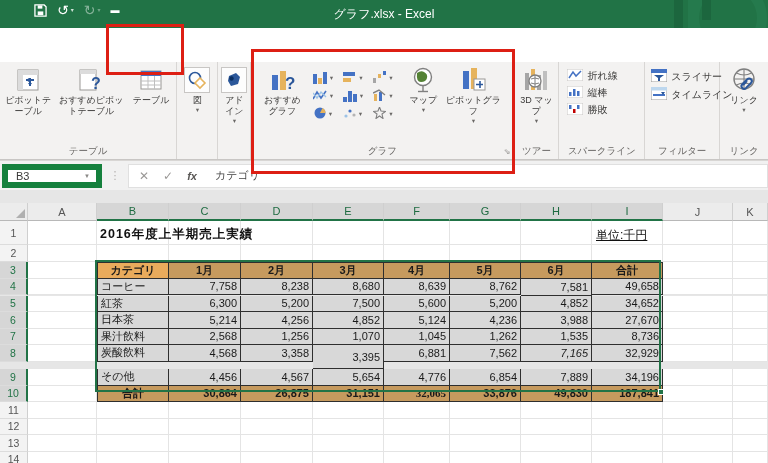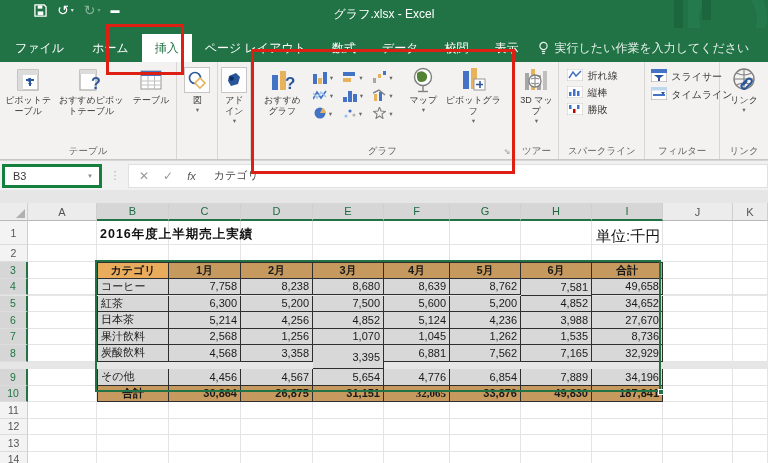--- a/index.html
+++ b/index.html
@@ -45,25 +45,25 @@
   .bars i { display:block; width:4px; }
   .b-blue { background:#4472c4; } .b-gold { background:#e6b35c; }
 
   
   .redbox { position:absolute; border:3px solid #dd1f14; z-index:10; pointer-events:none; }
   #hl-tab { left:106px; top:24px; width:78px; height:51px; }
   #hl-charts { left:251px; top:49px; width:264px; height:125px; }
 
   
   .fbar { position:absolute; left:0; top:160px; width:768px; height:30px; background:#f1f1f1; border-top:1px solid #d8d6d4; display:flex; align-items:center; z-index:2; }
-  .namebox { width:100px; height:24px; margin-left:2px; background:#fff; border:3px solid #15803d; display:flex; align-items:center; font-size:11px; color:#3b3a39; padding-left:8px; }
+  .namebox { width:100px; height:24px; margin-left:2px; background:#fff; border:6px solid #15803d; display:flex; align-items:center; font-size:11px; color:#3b3a39; padding-left:8px; }
   .namebox .caret { margin-left:auto; margin-right:6px; font-size:6px; color:#8a8886; }
   .fdots { width:26px; text-align:center; color:#b5b3b1; font-size:11px; }
   .fbtns { height:24px; background:#fff; border:1px solid #e0e0e0; border-right:none; display:flex; align-items:center; gap:14px; padding:0 10px; color:#9a9896; font-size:12px; }
-  .fbtns .fx { font-style:italic; font-weight:normal; color:#5a5856; font-size:11px; }
+  .fbtns .fx { font-style:italic; font-weight:bold; color:#5a5856; font-size:11px; }
   .fvalue { flex:1; height:24px; background:#fff; border:1px solid #e0e0e0; border-left:none; display:flex; align-items:center; font-size:11px; color:#444; padding-left:8px; }
 
   
   .sheet { position:absolute; left:0; top:190px; width:768px; height:273px; background:#e6e6e6; z-index:1; }
   #sheet-grid { position:absolute; left:0; top:13px; width:768px; }
   .hrow { display:flex; }
   .colhead { height:18px; background:#ececec; border-right:1px solid #cfcfcf; border-bottom:1px solid #b8b8b8; font-size:11px; color:#555; display:flex; align-items:center; justify-content:center; }
   .colhead.sel { background:#d6d6d6; color:#1e6b41; border-bottom:2px solid #217346; }
   .corner { position:relative; background:#ececec; }
   .corner .tri { position:absolute; right:2px; bottom:2px; width:0; height:0; border-left:9px solid transparent; border-bottom:9px solid #b0b0b0; }
@@ -75,21 +75,21 @@
   .cell.ctr { justify-content:center; }
   .tcell { border-right:1px solid #2e2e2e; border-bottom:1px solid #2e2e2e; }
   .tcell.bl { border-left:1px solid #2e2e2e; }
   .tcell.bt { border-top:1px solid #2e2e2e; }
   .th { background:#c69a5e; font-weight:bold; }
   .th.activecell { background:#e9ab5c; }
   .seldata { background:#d8d8d8; }
   .tot { background:#c69a5e; }
   .ovl { position:absolute; white-space:nowrap; z-index:3;text-align:center; }
   #cellB1 { font-weight:bold; font-size:12.5px; color:#111; letter-spacing:1px; }
-  #cellI1 { font-size:15px; color:#111; }
+  #cellI1 { font-size:12px; color:#111;text-decoration:underline; }
   #selbox { position:absolute; border:2px solid #217346; pointer-events:none; z-index:4; }
   #fillhandle { position:absolute; width:6px; height:6px; background:#217346; border:1px solid #fff; z-index:5; }
 </style>
 </head>
 <body>
 
 <div id="app">
 
   <div class="titlebar">
     <svg class="deco" viewBox="0 0 190 62">
@@ -113,38 +113,20 @@
         </span>
       <span class="qbtn dim">
           <span>↻</span>
           <span class="caret">▾</span>
         </span>
       <span class="qbtn more">▬<br></span>
     </div>
     <div class="wintitle">グラフ.xlsx  -  Excel</div>
   </div>
 
-  <div class="tabbar">
-    <div class="tab file">ファイル</div>
-    <div class="tab">ホーム</div>
-    <div class="tab active">挿入</div>
-    <div class="tab">ページ レイアウト</div>
-    <div class="tab">数式</div>
-    <div class="tab">データ</div>
-    <div class="tab">校閲</div>
-    <div class="tab">表示</div>
-    <div class="tellme">
-      <svg width="11" height="14" viewBox="0 0 11 14">
-          <circle cx="5.5" cy="5" r="3.6" fill="none" stroke="#e8f1ec" stroke-width="1.2"></circle>
-          <line x1="3.8" y1="10.5" x2="7.2" y2="10.5" stroke="#e8f1ec" stroke-width="1.2"></line>
-          <line x1="4.2" y1="12.5" x2="6.8" y2="12.5" stroke="#e8f1ec" stroke-width="1.2"></line>
-        </svg>
-      <span>実行したい作業を入力してください</span>
-    </div>
-  </div>
 
   <div class="ribbon">
 
     <div class="rgroup" style="width:178px;">
       <div class="rbtn" style="width:52px;">
         <span class="icbox">
           <svg width="24" height="24" viewBox="0 0 24 24">
               <rect x="2" y="2" width="20" height="20" fill="#fff" stroke="#9a9896"></rect>
               <rect x="2" y="2" width="20" height="5" fill="#dcdcdc"></rect>
               <rect x="2" y="2" width="5" height="20" fill="#dcdcdc"></rect>
@@ -535,21 +517,21 @@
         </div>
         <div class="hrow">
           <div class="rowhead sel" style="height: 16.5px;">8</div>
           <div class="cell" style="width: 69px; height: 16.5px;"></div>
           <div class="cell tcell bl seldata txt" style="width: 72px; height: 16.5px;">炭酸飲料</div>
           <div class="cell tcell seldata num" style="width: 72px; height: 16.5px;">4,568</div>
           <div class="cell tcell seldata num" style="width: 72px; height: 16.5px;">3,358</div>
           <div class="cell tcell seldata num" style="width: 71px; height: 24px;">3,395</div>
           <div class="cell tcell seldata num" style="width: 66px; height: 16.5px;">6,881</div>
           <div class="cell tcell seldata num" style="width: 71px; height: 16.5px;">7,562</div>
-          <div class="cell tcell seldata num" style="width: 71px; height: 16.5px;">7,165</div>
+          <div class="cell tcell seldata num" style="width: 71px; height: 16.5px; font-style: italic;">7,165</div>
           <div class="cell tcell seldata num" style="width: 71px; height: 16.5px;">32,929</div>
           <div class="cell" style="width: 70px; height: 16.5px;"></div>
           <div class="cell" style="width: 35px; height: 16.5px;"></div>
         </div>
         <div class="hrow">
           <div class="rowhead sel" style="height: 16.5px;">9</div>
           <div class="cell" style="width: 69px; height: 16.5px;"></div>
           <div class="cell tcell bl seldata txt" style="width: 72px; height: 16.5px;">その他</div>
           <div class="cell tcell seldata num" style="width: 72px; height: 16.5px;">4,456</div>
           <div class="cell tcell seldata num" style="width: 72px; height: 16.5px;">4,567</div>

